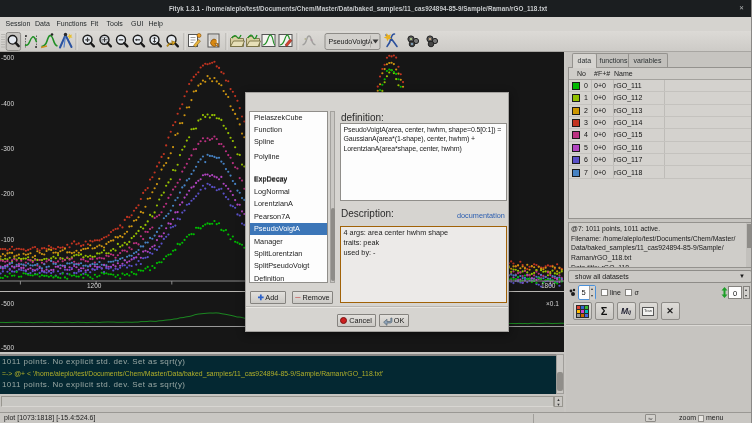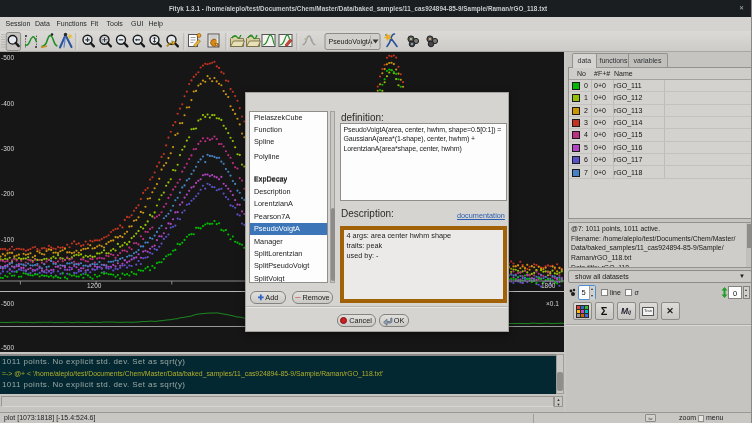--- a/index.html
+++ b/index.html
@@ -50,27 +50,27 @@
 border:1px solid #77757288;box-shadow:0 2px 8px rgba(0,0,0,.45);z-index:10}
 .dtb{position:absolute;left:0;top:0;width:100%;height:15px;background:#26292c;color:#e4e4e4;
 font-size:7.5px;font-weight:bold;line-height:15px;text-align:center}
 .dlist{position:absolute;left:3px;top:17.5px;width:79px;height:172px;background:#fdfdfd;
 border:1px solid #908e8a;font-size:7.3px;color:#1c1c1c;overflow:hidden}
 .dli{position:absolute;left:0;width:100%;height:12.4px;line-height:12.6px;padding-left:4px}
 .dsel{background:#3c76b8;color:#fff}
 .dsb{position:absolute;left:83.5px;top:17.5px;width:5.5px;height:172px;background:#cac8c4;border:1px solid #a4a29e}
 .dth{position:absolute;left:84.5px;top:114.5px;width:4px;height:73px;background:#8e8c88;border-radius:2px}
 .gbtn{position:absolute;background:linear-gradient(#e2e0dc,#cbc9c5);border:1px solid #85837f;
-border-radius:6px;font-size:7.3px;color:#1a1a1a;text-align:center;white-space:nowrap;overflow:hidden}
+border-radius:1px;font-size:7.3px;color:#1a1a1a;text-align:center;white-space:nowrap;overflow:hidden}
 .dlab{position:absolute;font-size:10px;color:#2a2a2a}
 .dta{position:absolute;left:93.5px;top:29.5px;width:167px;height:78px;background:#fdfdfd;
 border:1px solid #908e8a;font-size:7px;color:#1c1c1c;line-height:9.8px;padding:1px 0 0 3px;letter-spacing:-.02em}
 .ddesc{position:absolute;left:93.5px;top:133px;width:167px;height:77px;background:#eceae8;
-border:4px solid #a16207;font-size:7.3px;color:#1c1c1c;line-height:10px;padding:1px 0 8px 3px}
-.dlink{position:absolute;font-size:7.3px;color:#2a5db0;text-decoration:underline}
+border:1px solid #a16207;font-size:7.3px;color:#1c1c1c;line-height:10px;padding:1px 0 8px 3px}
+.dlink{position:absolute;font-size:7.3px;color:#2a5db0;}
 svg{display:block}
 .redge{left:751px;top:0;width:1px;height:423px;background:#8a8886;z-index:50}
 </style></head><body>
 <div class="ab tb"><span style="padding-right:36px">Fityk 1.3.1 - /home/aleplo/test/Documents/Chem/Master/Data/baked_samples/11_cas924894-85-9/Sample/Raman/rGO_118.txt</span><span style="position:absolute;right:8px;top:0;font-weight:normal;color:#b4b6b8;font-size:6px">✕</span></div>
 <div class="ab menu">
 <span style="left:5.5px">Session</span>
     <span style="left:35px">Data</span>
     <span style="left:56.5px">Functions</span>
 <span style="left:90.5px">Fit</span>
     <span style="left:106.5px">Tools</span>
@@ -346,28 +346,28 @@
 <div class="ab" style="left:0;top:272.5px;width:188px;height:1px;background:#dcdad6"></div>
 </div>
 <div class="ab dlg">
 <div class="dlist">
       <div class="dli" style="top:0.0px">PielaszekCube</div>
       <div class="dli" style="top:12.4px">Function</div>
       <div class="dli" style="top:24.8px">Spline</div>
       <div class="dli" style="top:39px">Polyline</div>
       <div class="dli" style="top:61px">ExpDecay</div>
       <div class="dli" style="top:62.0px">ExpDecay</div>
-      <div class="dli" style="top:74.4px">Description</div>
+      <div class="dli" style="top:74.4px">LogNormal</div>
       <div class="dli" style="top:86.8px">LorentzianA</div>
       <div class="dli" style="top:99.2px">Pearson7A</div>
       <div class="dli dsel" style="top:111.6px">PseudoVoigtA</div>
       <div class="dli" style="top:124.0px">Manager</div>
       <div class="dli" style="top:136.4px">SplitLorentzian</div>
       <div class="dli" style="top:148.8px">SplitPseudoVoigt</div>
-      <div class="dli" style="top:161.2px">SplitVoigt</div>
+      <div class="dli" style="top:161.2px">Definition</div>
     </div>
     <div class="dsb"></div>
     <div class="dth"></div>
 <div class="gbtn" style="left:4px;top:198px;width:36px;height:13px;line-height:12px"><span style="color:#2e62c9;font-weight:bold">✚</span> Add</div>
 <div class="gbtn" style="left:46px;top:198px;width:41px;height:13px;line-height:12px"><span style="color:#c43030;font-weight:bold">─</span> Remove</div>
 <div class="dlab" style="left:95px;top:19px">definition:</div>
 <div class="dta">PseudoVoigtA(area, center, hwhm, shape=0.5[0:1]) =<br>GaussianA(area*(1-shape), center, hwhm) +<br>LorentzianA(area*shape, center, hwhm)</div>
 <div style="position:absolute;left:0;top:213px;width:262px;height:1px;background:#b8b6b2"></div>
     <div style="position:absolute;left:0;top:214px;width:262px;height:1px;background:#e8e6e2"></div>
     <div class="dlab" style="left:95px;top:114.5px">Description:</div>

